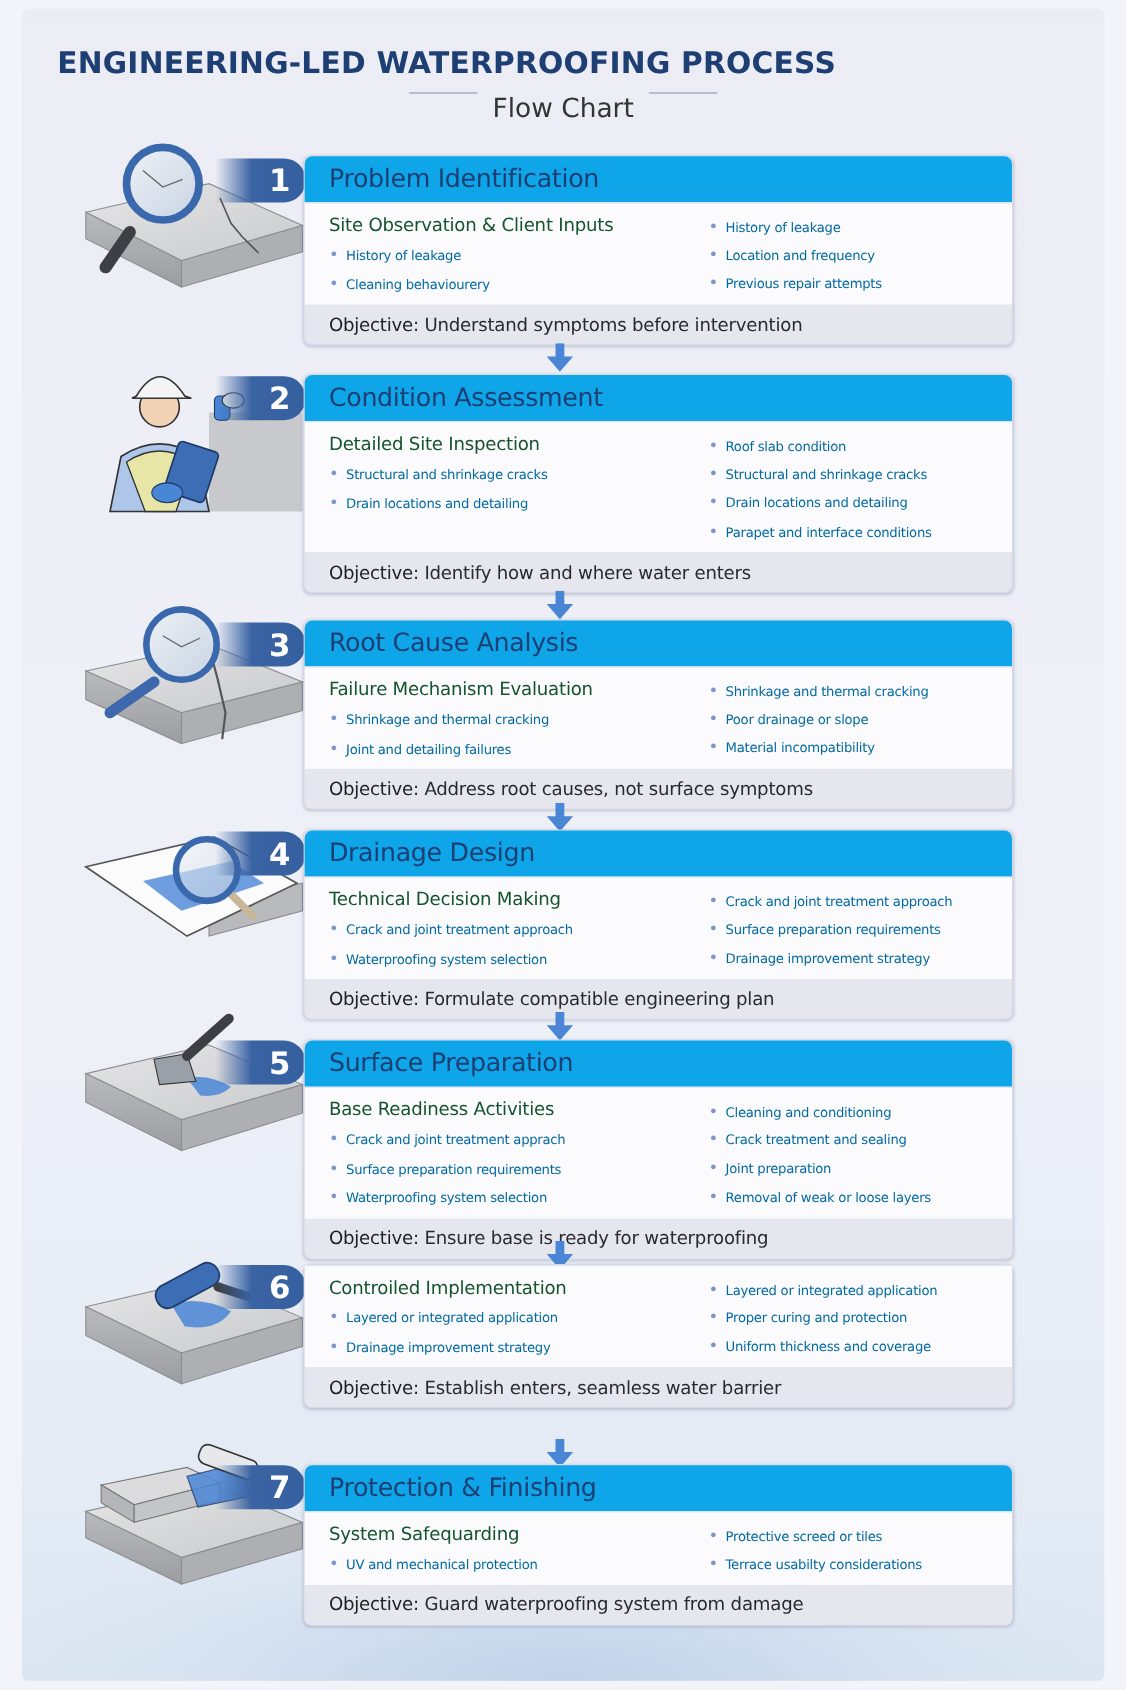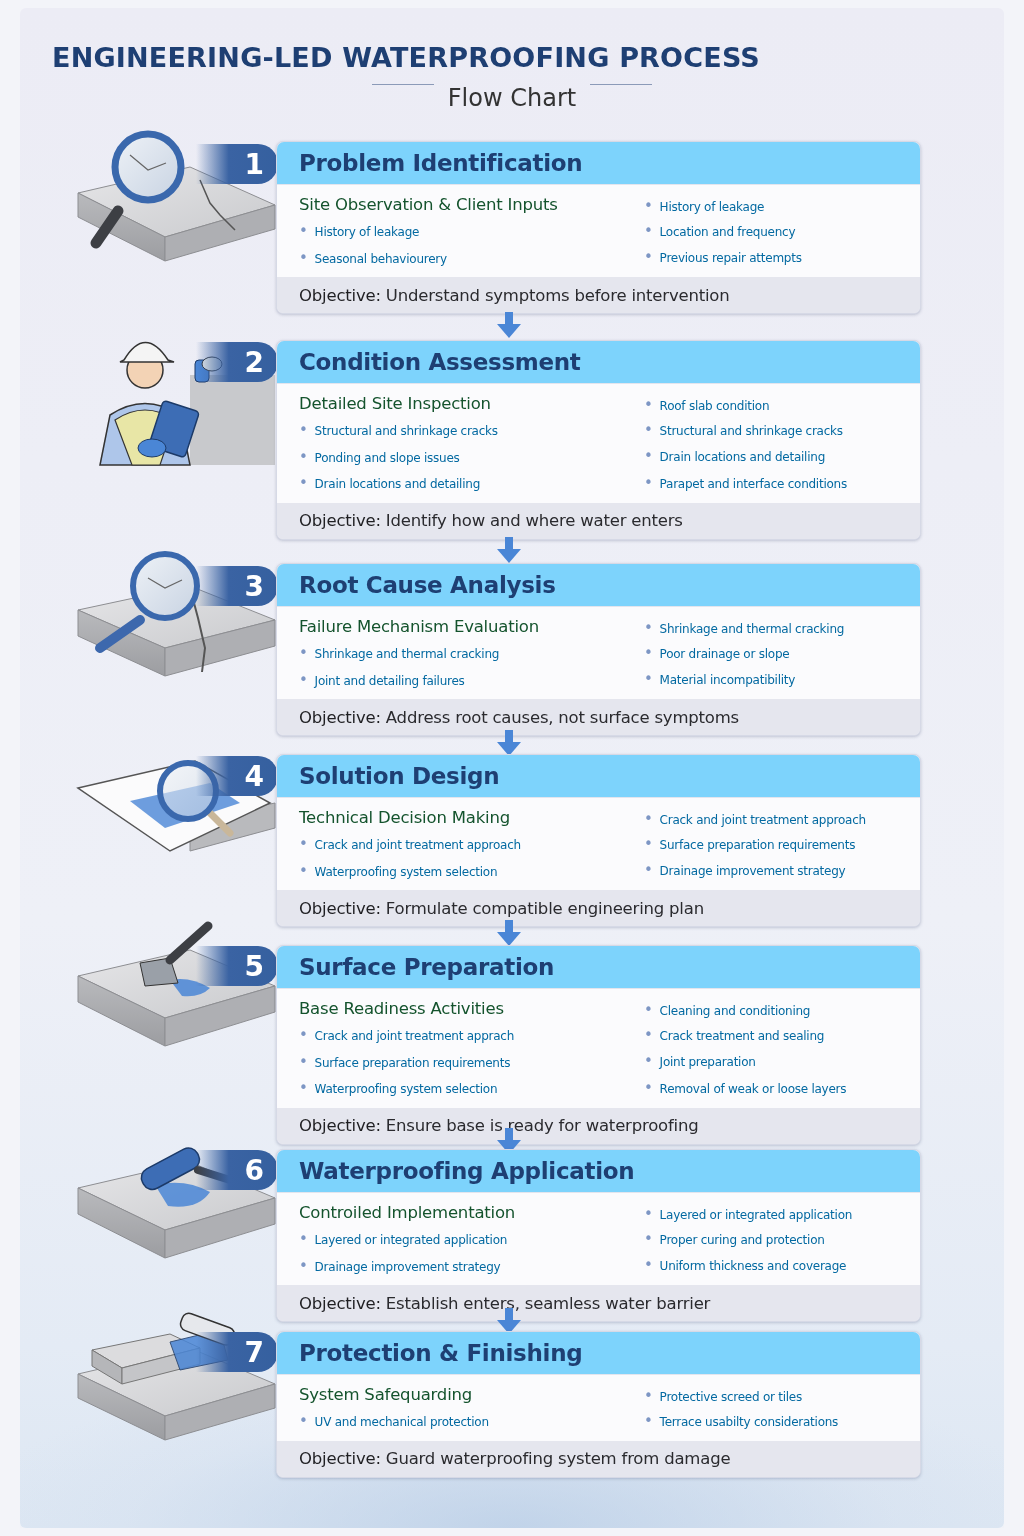--- a/index.html
+++ b/index.html
@@ -45,23 +45,23 @@
   }
   .card {
     position: absolute; left: 276px; width: 645px;
     background: #e9eaf2;
     border-radius: 7px;
     box-shadow: 0 1px 3px rgba(60,70,110,0.25);
     border: 1px solid #d6d9e6;
   }
   .card-title {
     height: 42px; padding-left: 22px; display: flex; align-items: center;
-    font-family: "DejaVu Sans", sans-serif; font-weight: bold;
+    font-family: "DejaVu Sans", sans-serif; font-weight: normal;
     font-size: 23px; color: #1e3f73; letter-spacing: -0.3px;
-    background: #7dd3fc; border-radius: 7px 7px 0 0;
+    background: #0ea5e9; border-radius: 7px 7px 0 0;
   }
   .card-body {
     background: #fbfbfd; display: flex; padding: 6px 0 6px 22px;
     border-top: 1px solid #e3e5ee;
   }
   .col { flex: 0 0 auto; }
   .col.left { width: 345px; }
   .col.right { width: 300px; }
   .sub-heading {
     font-size: 16.5px; color: #14532d; height: 27px; line-height: 27px;
@@ -128,21 +128,21 @@
     <circle cx="78" cy="42" r="33" fill="url(#lens)" stroke="#3a68ad" stroke-width="7"></circle>
     <path d="M60,30 L78,45 L96,38" stroke="#666" stroke-width="1.2" fill="none"></path>
   </svg>
   <div class="num-tab" style="top:144px">1</div>
   <div class="card" style="top:141px">
     <div class="card-title">Problem Identification</div>
     <div class="card-body">
       <div class="col left">
         <div class="sub-heading">Site Observation &amp; Client Inputs</div>
         <div class="bullet">History of leakage</div>
-        <div class="bullet">Seasonal behaviourery</div>
+        <div class="bullet">Cleaning behaviourery</div>
       </div>
       <div class="col right">
         <div class="bullet">History of leakage</div>
         <div class="bullet">Location and frequency</div>
         <div class="bullet">Previous repair attempts</div>
       </div>
     </div>
     <div class="objective">
       <b>Objective:</b>
       <span>Understand symptoms before intervention</span>
@@ -166,21 +166,20 @@
     <rect x="125" y="40" width="14" height="22" rx="4" fill="#4a86d6" stroke="#1c3a68"></rect>
     <ellipse cx="142" cy="44" rx="10" ry="7" fill="#f1f1ec" stroke="#333"></ellipse>
   </svg>
   <div class="num-tab" style="top:342px">2</div>
   <div class="card" style="top:340px">
     <div class="card-title">Condition Assessment</div>
     <div class="card-body">
       <div class="col left">
         <div class="sub-heading">Detailed Site Inspection</div>
         <div class="bullet">Structural and shrinkage cracks</div>
-        <div class="bullet">Ponding and slope issues</div>
         <div class="bullet">Drain locations and detailing</div>
       </div>
       <div class="col right">
         <div class="bullet">Roof slab condition</div>
         <div class="bullet">Structural and shrinkage cracks</div>
         <div class="bullet">Drain locations and detailing</div>
         <div class="bullet">Parapet and interface conditions</div>
       </div>
     </div>
     <div class="objective">
@@ -233,21 +232,21 @@
 <div class="step">
   <svg class="illus" style="top:733px" viewBox="0 0 210 150">
     <polygon points="120,88 205,70 205,95 120,118" fill="#b9babd" stroke="#8d8e92"></polygon>
     <polygon points="8,55 125,28 200,70 100,118" fill="#fbfbfc" stroke="#555" stroke-width="1.5"></polygon>
     <polygon points="60,68 140,50 170,70 95,95" fill="#4a86d6" opacity="0.8"></polygon>
     <line x1="140" y1="80" x2="160" y2="100" stroke="#c9b79a" stroke-width="7" stroke-linecap="round"></line>
     <circle cx="118" cy="58" r="28" fill="url(#lens)" fill-opacity="0.6" stroke="#3a68ad" stroke-width="6"></circle>
   </svg>
   <div class="num-tab" style="top:756px">4</div>
   <div class="card" style="top:754px">
-    <div class="card-title">Solution Design</div>
+    <div class="card-title">Drainage Design</div>
     <div class="card-body">
       <div class="col left">
         <div class="sub-heading">Technical Decision Making</div>
         <div class="bullet">Crack and joint treatment approach</div>
         <div class="bullet">Waterproofing system selection</div>
       </div>
       <div class="col right">
         <div class="bullet">Crack and joint treatment approach</div>
         <div class="bullet">Surface preparation requirements</div>
         <div class="bullet">Drainage improvement strategy</div>
@@ -305,21 +304,20 @@
   <svg class="illus" style="top:1130px" viewBox="0 0 210 150">
     <polygon points="8,58 120,32 205,68 95,100" fill="url(#slabTop)" stroke="#8d8e92"></polygon>
     <polygon points="8,58 95,100 95,128 8,84" fill="url(#slabSide)" stroke="#8d8e92"></polygon>
     <polygon points="95,100 205,68 205,94 95,128" fill="#aeafb3" stroke="#8d8e92"></polygon>
     <path d="M85,55 Q115,48 140,62 Q128,80 98,76 Z" fill="#4a86d6" opacity="0.85"></path>
     <rect x="70" y="28" width="62" height="22" rx="10" transform="rotate(-28 100 40)" fill="#3d6db5" stroke="#1c3a68" stroke-width="1.5"></rect>
     <line x1="128" y1="40" x2="160" y2="50" stroke="#3d3f44" stroke-width="8" stroke-linecap="round"></line>
   </svg>
   <div class="num-tab" style="top:1150px">6</div>
   <div class="card" style="top:1149px">
-    <div class="card-title">Waterproofing Application</div>
     <div class="card-body">
       <div class="col left">
         <div class="sub-heading">Controiled Implementation</div>
         <div class="bullet">Layered or integrated application</div>
         <div class="bullet">Drainage improvement strategy</div>
       </div>
       <div class="col right">
         <div class="bullet">Layered or integrated application</div>
         <div class="bullet">Proper curing and protection</div>
         <div class="bullet">Uniform thickness and coverage</div>

